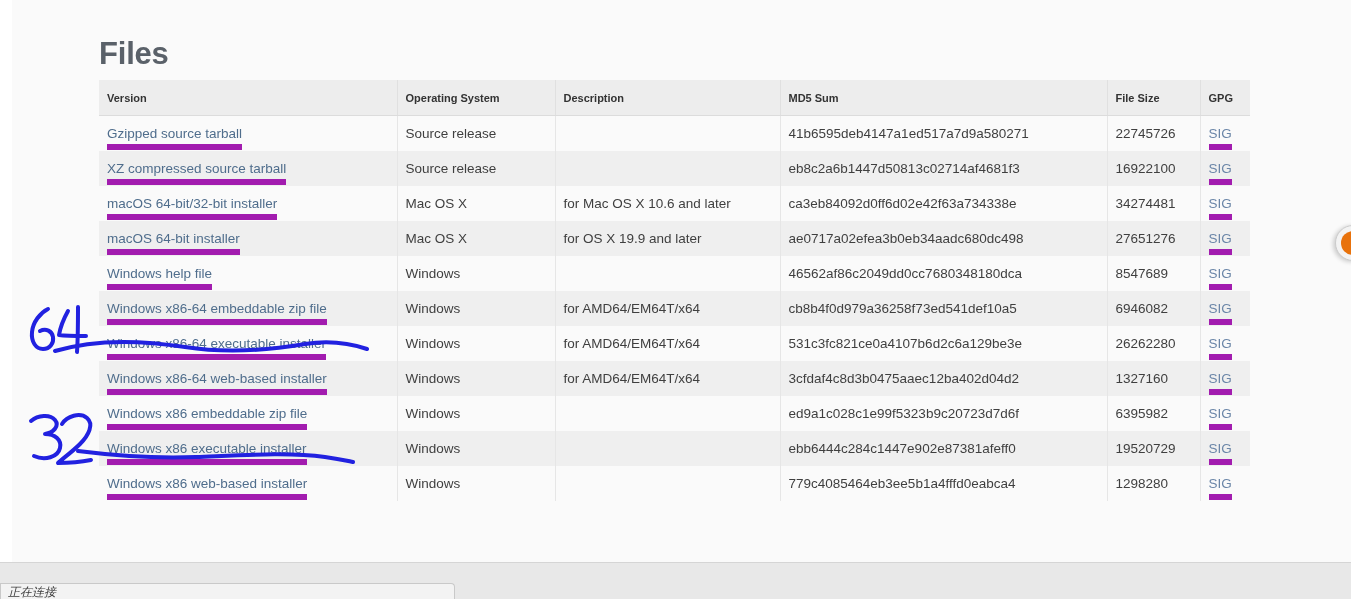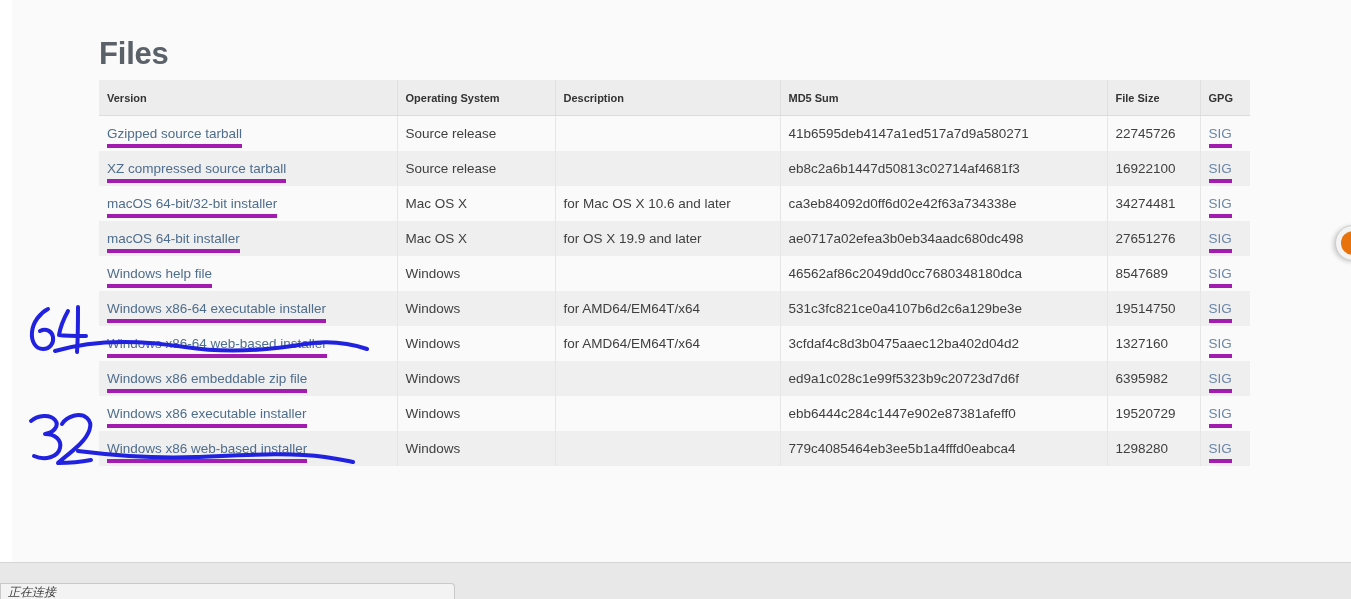--- a/index.html
+++ b/index.html
@@ -87,21 +87,21 @@
   .col-version  { width: 298px; }
   .col-os       { width: 158px; }
   .col-desc     { width: 225px; }
   .col-md5      { width: 327px; }
   .col-size     { width: 93px;  }
   .col-gpg      { width: 50px;  }
 
   a.py-link {
     color: #4f6d8c;
     text-decoration: none;
-    border-bottom: 4px solid #a21caf;
+    border-bottom: 6px solid #a21caf;
     padding-bottom: 3px;
     cursor: pointer;
   }
   a.py-link.sig {
     color: #6b86a8;
     text-align: center;
   }
 
   
   #browser-statusbar {
@@ -231,25 +231,33 @@
         </tr>
         <tr>
           <td><a class="py-link">Windows help file</a></td>
           <td>Windows</td>
           <td></td>
           <td>46562af86c2049dd0cc7680348180dca</td>
           <td>8547689</td>
           <td><a class="py-link sig">SIG</a></td>
         </tr>
         <tr>
+          <td><a class="py-link">Windows x86-64 embeddable zip file</a></td>
+          <td>Windows</td>
+          <td>for AMD64/EM64T/x64</td>
+          <td>cb8b4f0d979a36258f73ed541def10a5</td>
+          <td>6946082</td>
+          <td><a class="py-link sig">SIG</a></td>
+        </tr>
+        <tr>
           <td><a class="py-link">Windows x86-64 executable installer</a></td>
           <td>Windows</td>
           <td>for AMD64/EM64T/x64</td>
           <td>531c3fc821ce0a4107b6d2c6a129be3e</td>
-          <td>19514750</td>
+          <td>26262280</td>
           <td><a class="py-link sig">SIG</a></td>
         </tr>
         <tr>
           <td><a class="py-link">Windows x86-64 web-based installer</a></td>
           <td>Windows</td>
           <td>for AMD64/EM64T/x64</td>
           <td>3cfdaf4c8d3b0475aaec12ba402d04d2</td>
           <td>1327160</td>
           <td><a class="py-link sig">SIG</a></td>
         </tr>

